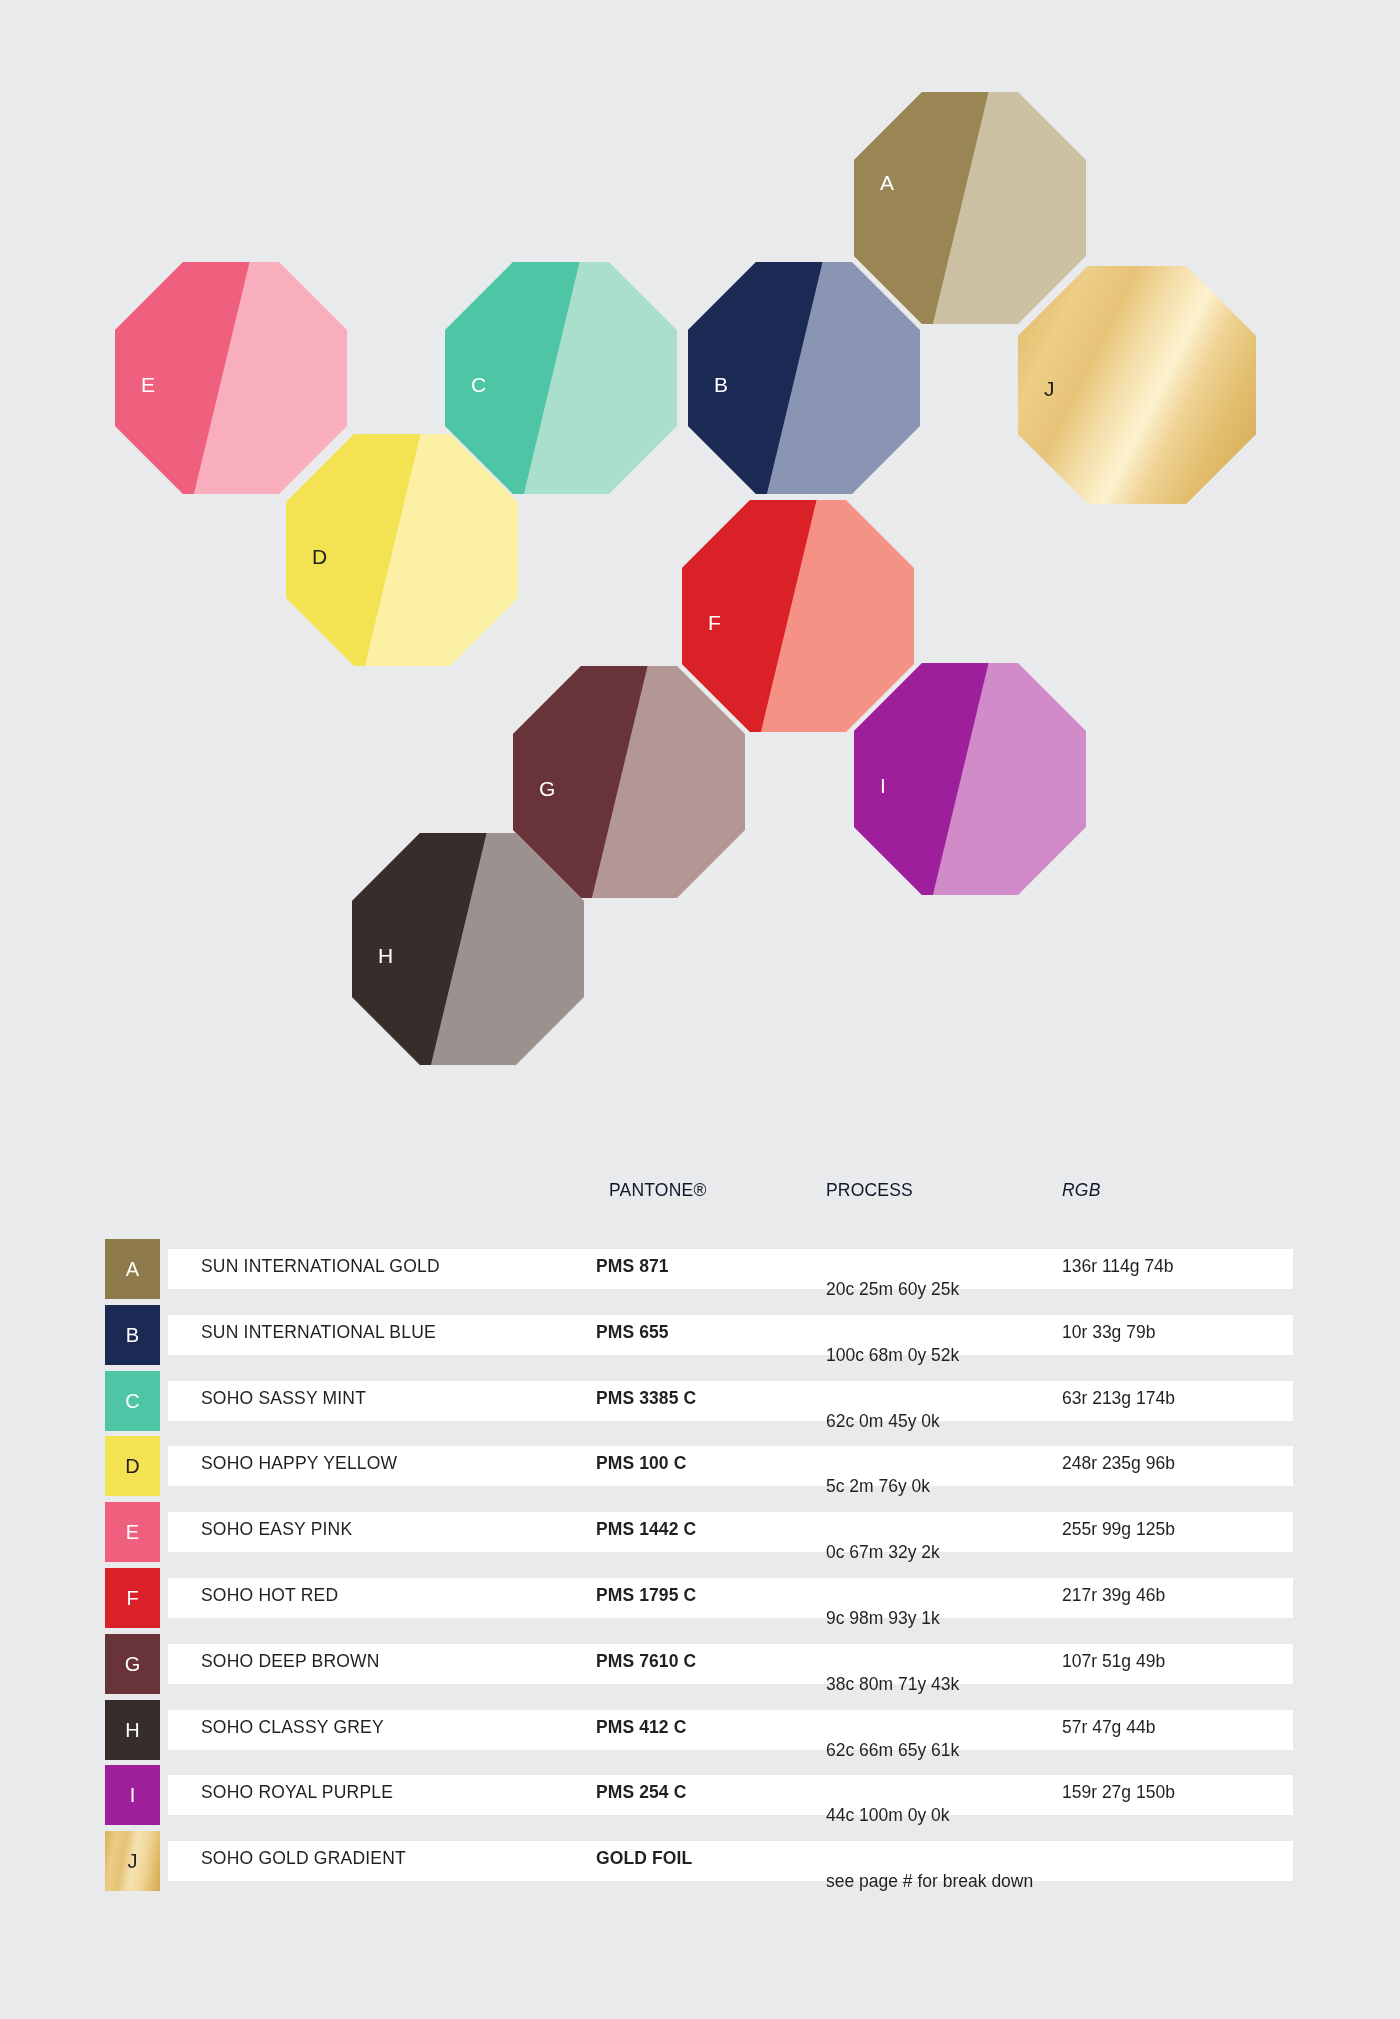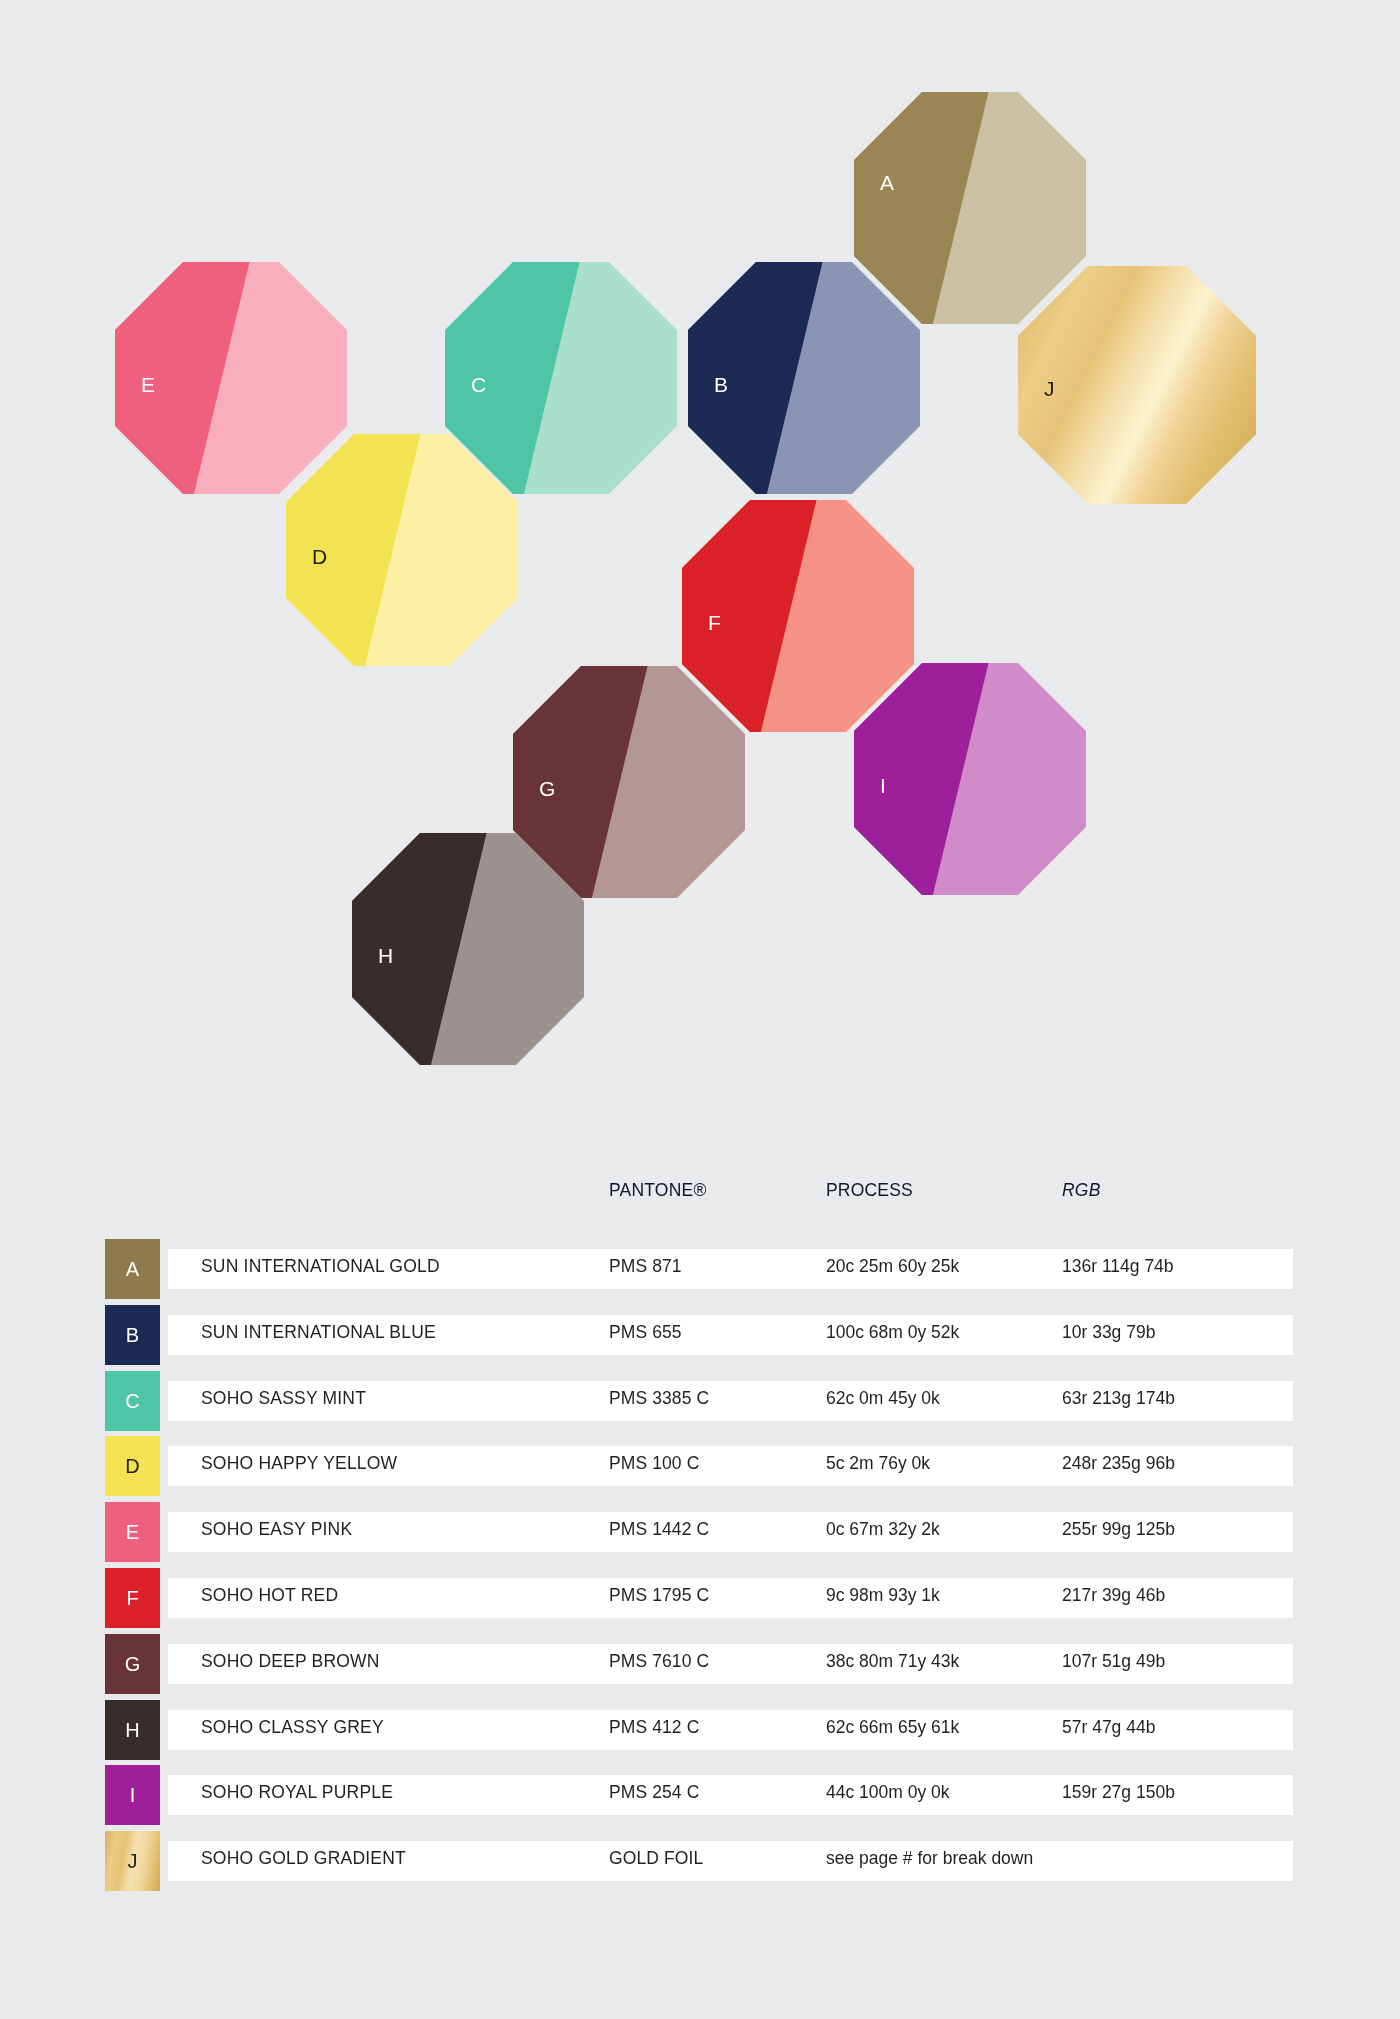--- a/index.html
+++ b/index.html
@@ -92,22 +92,22 @@
   }
   .cell {
     position: absolute;
     top: 22px;
     font-size: 17.5px;
     color: #231f20;
     white-space: nowrap;
     line-height: 1;
   }
   .cell.name    { left: 201px; letter-spacing: 0.2px; }
-  .cell.pantone { left: 609px; font-weight: normal; letter-spacing: 0.1px; }
-  .cell.process { left: 826px; }
+  .cell.pantone { left: 596px; font-weight: bold; letter-spacing: 0.1px; }
+  .cell.process { left: 826px; margin-top: 23px; }
   .cell.rgb     { left: 1062px; }
 </style>
 </head>
 <body>
 
 <div id="octagon-cluster">
 
   <div class="octagon" style="left:854px; top:92px; width:232px; height:232px;">
     <svg class="oct-svg" viewBox="0 0 100 100" preserveAspectRatio="none">
       <defs>

